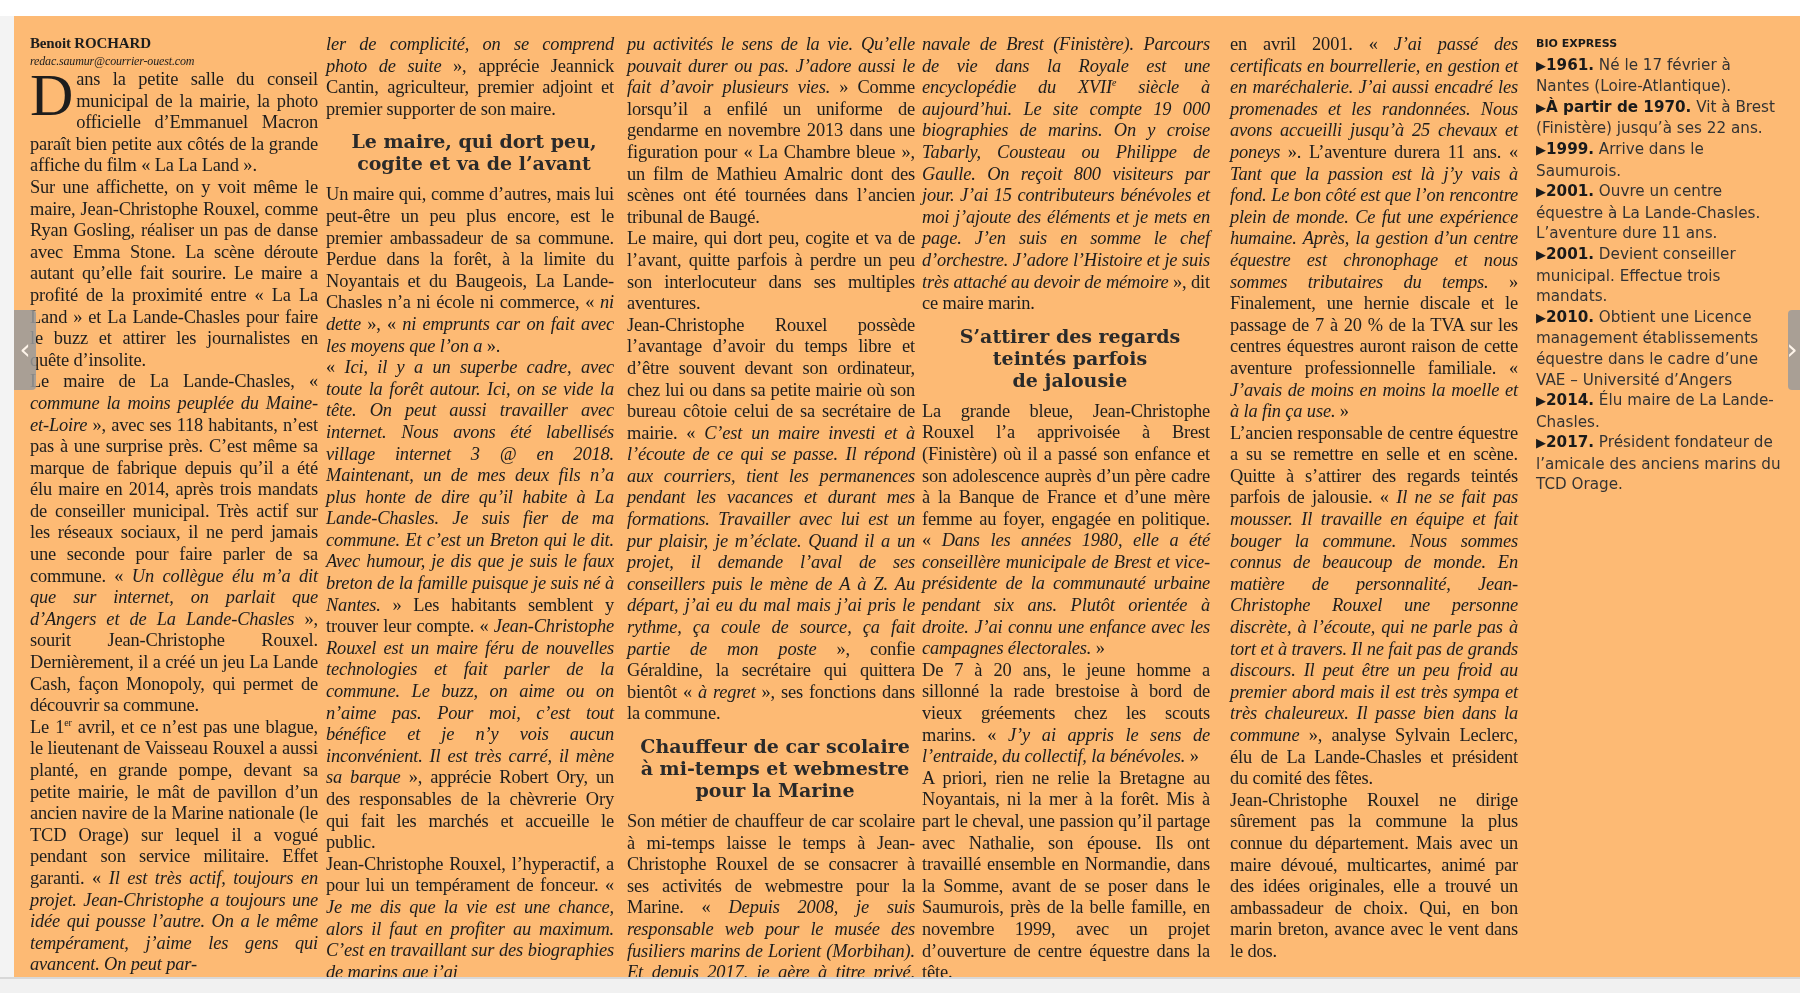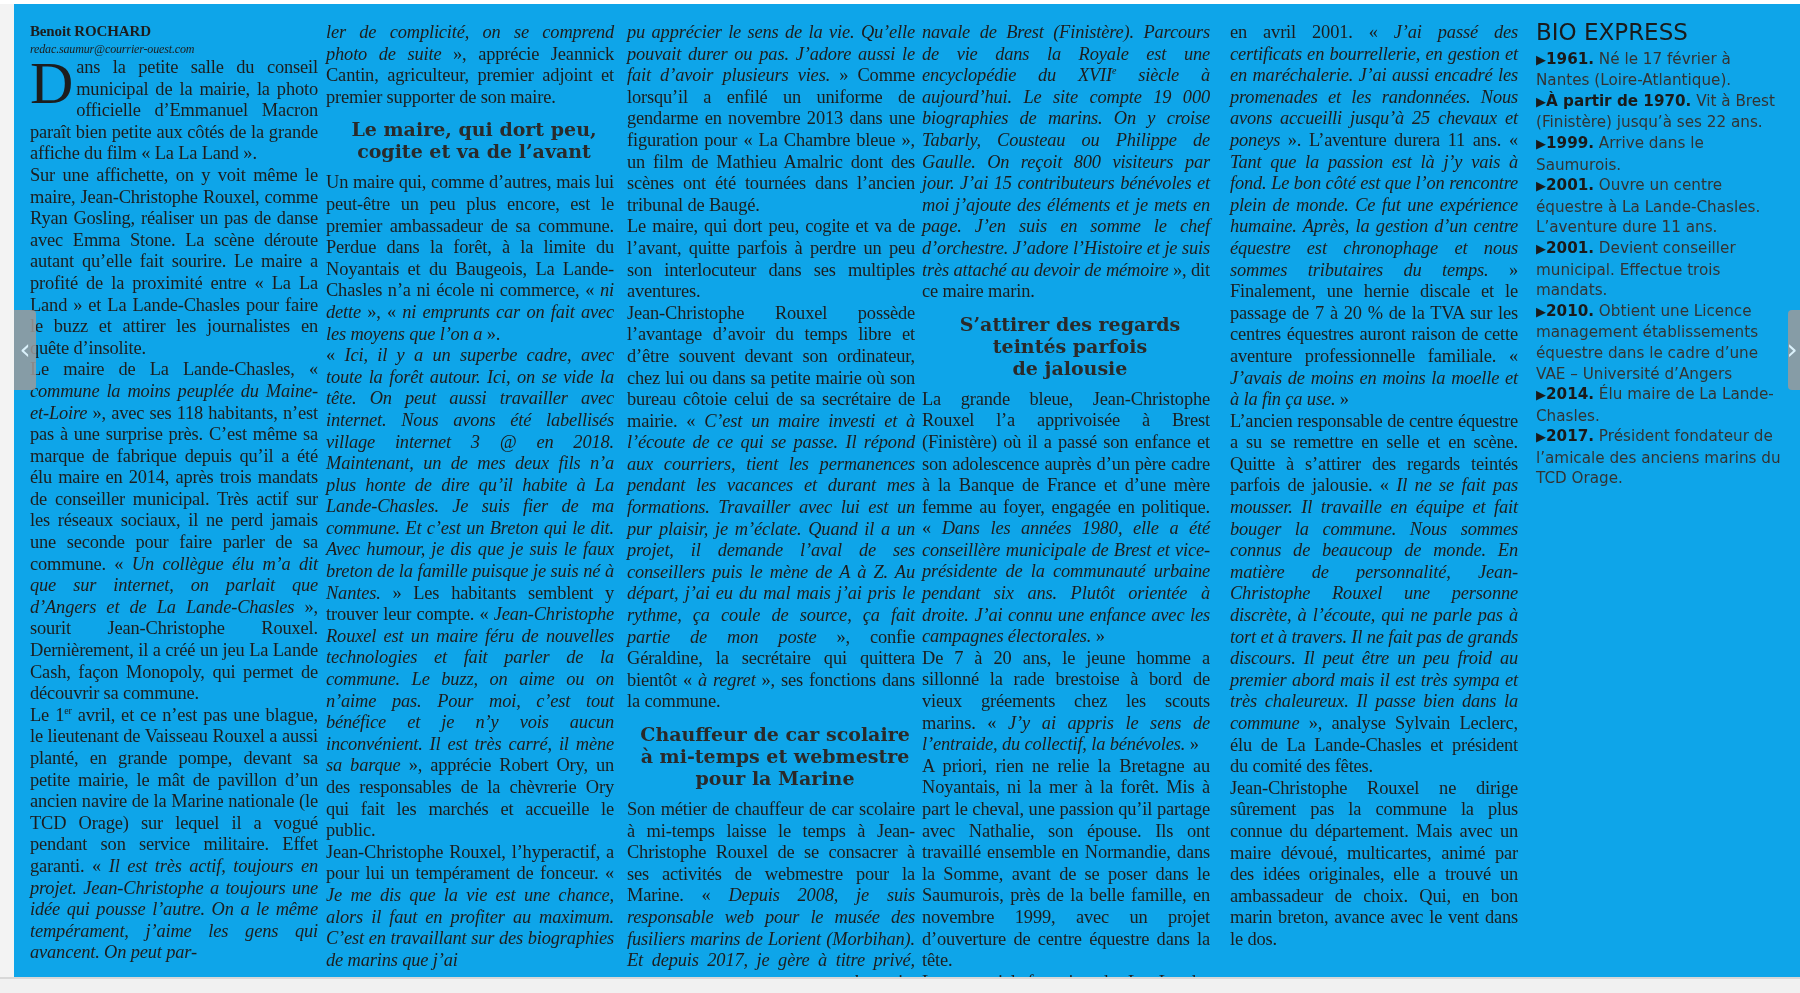--- a/index.html
+++ b/index.html
@@ -2,22 +2,22 @@
 <html><head>
 <meta charset="utf-8">
 <style>
   html, body { margin: 0; padding: 0; }
   body {
     width: 1800px; height: 993px; overflow: hidden; position: relative;
     background: #ffffff; color: #1d1d1d;
     font-family: "DejaVu Serif", "Liberation Serif", serif;
   }
   .page {
-    position: absolute; left: 0; top: 4px; width: 1800px; height: 977px;
-    background: #0ea5e9;
+    position: absolute; left: 0; top: 16px; width: 1800px; height: 977px;
+    background: #fdba74;
   }
   .bottom-bar {
     position: absolute; left: 0; top: 977px; width: 1800px; height: 16px;
     background: #f1f1f1; border-top: 2px solid #d8d8d8;
   }
   .left-gutter {
     position: absolute; left: 0; top: 0; width: 14px; height: 977px; background: #f3f3f3;
   }
   .col {
     position: absolute; top: 18px; width: 288px;
@@ -43,21 +43,21 @@
     font-family: "DejaVu Serif", serif; font-size: 19px; line-height: 22px;
     text-align: center; margin: 10px 0 10px 8px; color: #2a2a2a; letter-spacing: 0;
   }
   sup { font-size: 10px; line-height: 0; }
 
   .bio {
     position: absolute; left: 1536px; top: 18px; width: 250px;
     font-family: "DejaVu Sans", "Liberation Sans", sans-serif;
     font-size: 15.2px; line-height: 20.6px; color: #333;
   }
-  .bio-title { font-weight: normal; font-size: 23px; color: #1a1a1a; margin-bottom: 6px; }
+  .bio-title { font-weight: bold; font-size: 11px; color: #1a1a1a; }
   .bio-item { margin: 0; }
   .bio-item .year { font-weight: bold; color: #1a1a1a; }
   .tri { font-size: 13px; color: #1a1a1a; }
 
   .nav-arrow {
     position: absolute; width: 22px; height: 80px; background: #9b9b9b; opacity: 0.85;
     border-radius: 4px; color: #ffffff; font-family: "DejaVu Sans", sans-serif;
     font-size: 28px; line-height: 80px; text-align: center; cursor: pointer;
   }
   #nav-prev { left: 14px; top: 310px; border-radius: 0 4px 4px 0; }
@@ -83,21 +83,21 @@
       <div class="col-body">
         <p class="para"><i>ler de complicité, on se comprend photo de suite</i> », apprécie Jeannick Cantin, agriculteur, premier adjoint et premier supporter de son maire.</p>
         <h3 class="subhead">Le maire, qui dort peu,<br>cogite et va de l’avant</h3>
         <p class="para">Un maire qui, comme d’autres, mais lui peut-être un peu plus encore, est le premier ambassadeur de sa commune. Perdue dans la forêt, à la limite du Noyantais et du Baugeois, La Lande-Chasles n’a ni école ni commerce, « <i>ni dette</i> », « <i>ni emprunts car on fait avec les moyens que l’on a</i> ».</p>
         <p class="para">« <i>Ici, il y a un superbe cadre, avec toute la forêt autour. Ici, on se vide la tête. On peut aussi travailler avec internet. Nous avons été labellisés village internet 3 @ en 2018. Maintenant, un de mes deux fils n’a plus honte de dire qu’il habite à La Lande-Chasles. Je suis fier de ma commune. Et c’est un Breton qui le dit. Avec humour, je dis que je suis le faux breton de la famille puisque je suis né à Nantes.</i> » Les habitants semblent y trouver leur compte. « <i>Jean-Christophe Rouxel est un maire féru de nouvelles technologies et fait parler de la commune. Le buzz, on aime ou on n’aime pas. Pour moi, c’est tout bénéfice et je n’y vois aucun inconvénient. Il est très carré, il mène sa barque</i> », apprécie Robert Ory, un des responsables de la chèvrerie Ory qui fait les marchés et accueille le public.</p>
         <p class="para">Jean-Christophe Rouxel, l’hyperactif, a pour lui un tempérament de fonceur. « <i>Je me dis que la vie est une chance, alors il faut en profiter au maximum. C’est en travaillant sur des biographies de marins que j’ai</i></p>
       </div>
     </div>
   <div class="col" id="col3">
       <div class="col-body">
-        <p class="para"><i>pu apprécier le sens de la vie. Qu’elle pouvait durer ou pas. J’adore aussi le fait d’avoir plusieurs vies.</i> » Comme lorsqu’il a enfilé un uniforme de gendarme en novembre 2013 dans une figuration pour « La Chambre bleue », un film de Mathieu Amalric dont des scènes ont été tournées dans l’ancien tribunal de Baugé.</p>
+        <p class="para"><i>pu activités le sens de la vie. Qu’elle pouvait durer ou pas. J’adore aussi le fait d’avoir plusieurs vies.</i> » Comme lorsqu’il a enfilé un uniforme de gendarme en novembre 2013 dans une figuration pour « La Chambre bleue », un film de Mathieu Amalric dont des scènes ont été tournées dans l’ancien tribunal de Baugé.</p>
         <p class="para">Le maire, qui dort peu, cogite et va de l’avant, quitte parfois à perdre un peu son interlocuteur dans ses multiples aventures.</p>
         <p class="para">Jean-Christophe Rouxel possède l’avantage d’avoir du temps libre et d’être souvent devant son ordinateur, chez lui ou dans sa petite mairie où son bureau côtoie celui de sa secrétaire de mairie. « <i>C’est un maire investi et à l’écoute de ce qui se passe. Il répond aux courriers, tient les permanences pendant les vacances et durant mes formations. Travailler avec lui est un pur plaisir, je m’éclate. Quand il a un projet, il demande l’aval de ses conseillers puis le mène de A à Z. Au départ, j’ai eu du mal mais j’ai pris le rythme, ça coule de source, ça fait partie de mon poste</i> », confie Géraldine, la secrétaire qui quittera bientôt « <i>à regret</i> », ses fonctions dans la commune.</p>
         <h3 class="subhead">Chauffeur de car scolaire<br>à mi-temps et webmestre<br>pour la Marine</h3>
         <p class="para">Son métier de chauffeur de car scolaire à mi-temps laisse le temps à Jean-Christophe Rouxel de se consacrer à ses activités de webmestre pour la Marine. « <i>Depuis 2008, je suis responsable web pour le musée des fusiliers marins de Lorient (Morbihan). Et depuis 2017, je gère à titre privé, comme autoentrepreneur, le site internet de l’espace tradition de l’École</i></p>
       </div>
     </div>
   <div class="col" id="col4">
       <div class="col-body">
         <p class="para"><i>navale de Brest (Finistère). Parcours de vie dans la Royale est une encyclopédie du XVII<sup>e</sup> siècle à aujourd’hui. Le site compte 19 000 biographies de marins. On y croise Tabarly, Cousteau ou Philippe de Gaulle. On reçoit 800 visiteurs par jour. J’ai 15 contributeurs bénévoles et moi j’ajoute des éléments et je mets en page. J’en suis en somme le chef d’orchestre. J’adore l’Histoire et je suis très attaché au devoir de mémoire</i> », dit ce maire marin.</p>
         <h3 class="subhead">S’attirer des regards<br>teintés parfois<br>de jalousie</h3>

